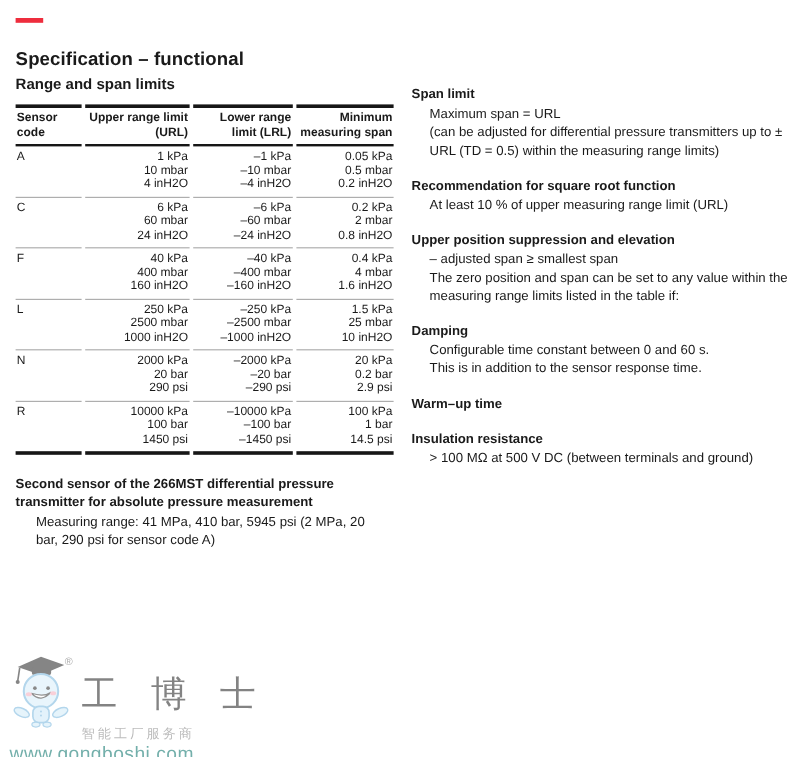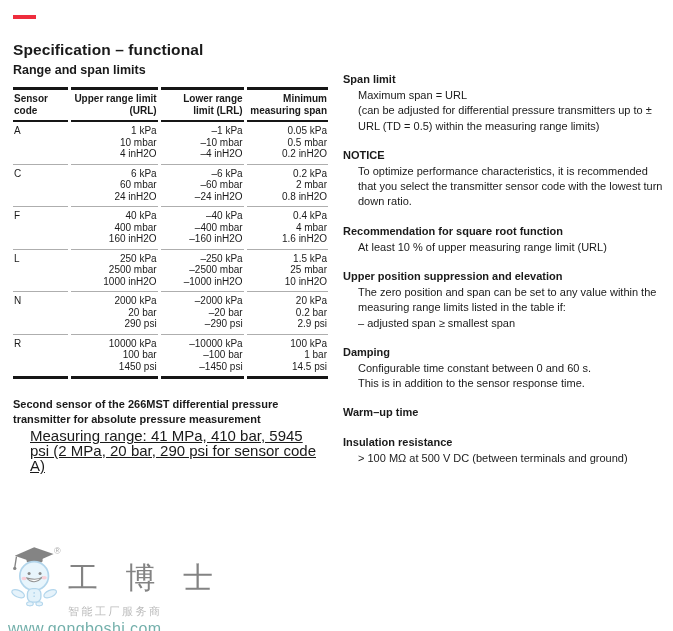--- a/index.html
+++ b/index.html
@@ -23,21 +23,21 @@
   }
   table.spec th.hl{text-align:left;}
   table.spec th.hr{text-align:right;}
   table.spec td{padding:3px 1px 4px 1px;vertical-align:top;border-bottom:1px solid #aeaeae;}
   table.spec td.code{text-align:left;font-weight:normal;}
   table.spec td.num{text-align:right;}
   table.spec tr.last td{border-bottom:3px solid #161616;}
   col.c1{width:56px;}col.c2{width:90px;}col.c3{width:86px;}col.c4{width:83px;}
 
   .second-heading{font-weight:bold;font-size:11px;line-height:15px;margin-top:18px;}
-  .second-body{font-size:15px;line-height:15.2px;padding-left:17px;margin-top:1px;width:292px;text-decoration:underline;}
+  .second-body{font-size:11px;line-height:15.2px;padding-left:17px;margin-top:1px;width:292px;}
 
   
   .right-col{position:absolute;left:343px;top:72px;width:322px;font-size:11px;line-height:15.2px;}
   .rsec{margin-bottom:14px;}
   .rhead{font-weight:bold;margin-bottom:1px;}
   .rline{padding-left:15px;}
 
   
   .watermark{position:absolute;left:8px;top:544px;width:215px;opacity:.58;}
   .wm-row{display:flex;align-items:flex-start;position:relative;}
@@ -199,31 +199,27 @@
   <div class="second-body">Measuring range: 41 MPa, 410 bar, 5945 psi (2 MPa, 20 bar, 290 psi for sensor code A)</div>
 </div>
 
 <div class="right-col">
   <div class="rsec">
     <div class="rhead">Span limit</div>
     <div class="rline">Maximum span = URL</div>
     <div class="rline">(can be adjusted for differential pressure transmitters up to ± URL (TD = 0.5) within the measuring range limits)</div>
   </div>
   <div class="rsec">
-    <div class="rhead">NOTICE</div>
-    <div class="rline">To optimize performance characteristics, it is recommended that you select the transmitter sensor code with the lowest turn down ratio.</div>
-  </div>
-  <div class="rsec">
     <div class="rhead">Recommendation for square root function</div>
     <div class="rline">At least 10 % of upper measuring range limit (URL)</div>
   </div>
   <div class="rsec">
     <div class="rhead">Upper position suppression and elevation</div>
+    <div class="rline">–  adjusted span ≥ smallest span</div>
     <div class="rline">The zero position and span can be set to any value within the measuring range limits listed in the table if:</div>
-    <div class="rline">–  adjusted span ≥ smallest span</div>
   </div>
   <div class="rsec">
     <div class="rhead">Damping</div>
     <div class="rline">Configurable time constant between 0 and 60 s.</div>
     <div class="rline">This is in addition to the sensor response time.</div>
   </div>
   <div class="rsec">
     <div class="rhead">Warm–up time</div>
   </div>
   <div class="rsec">

